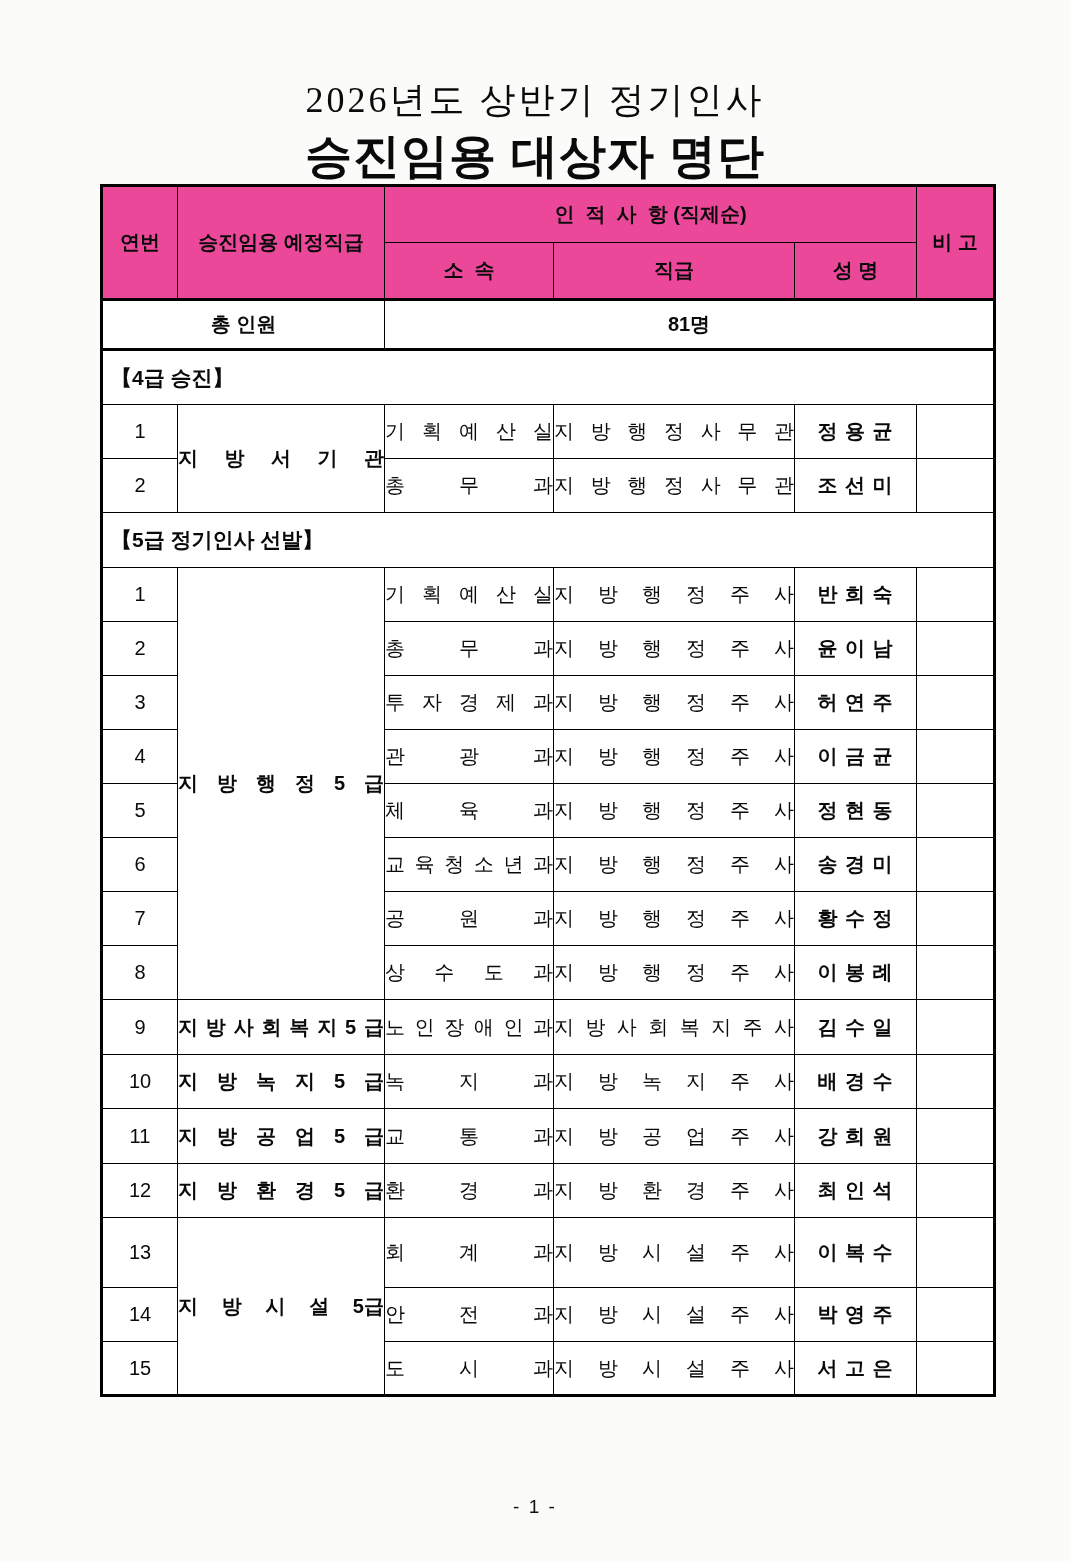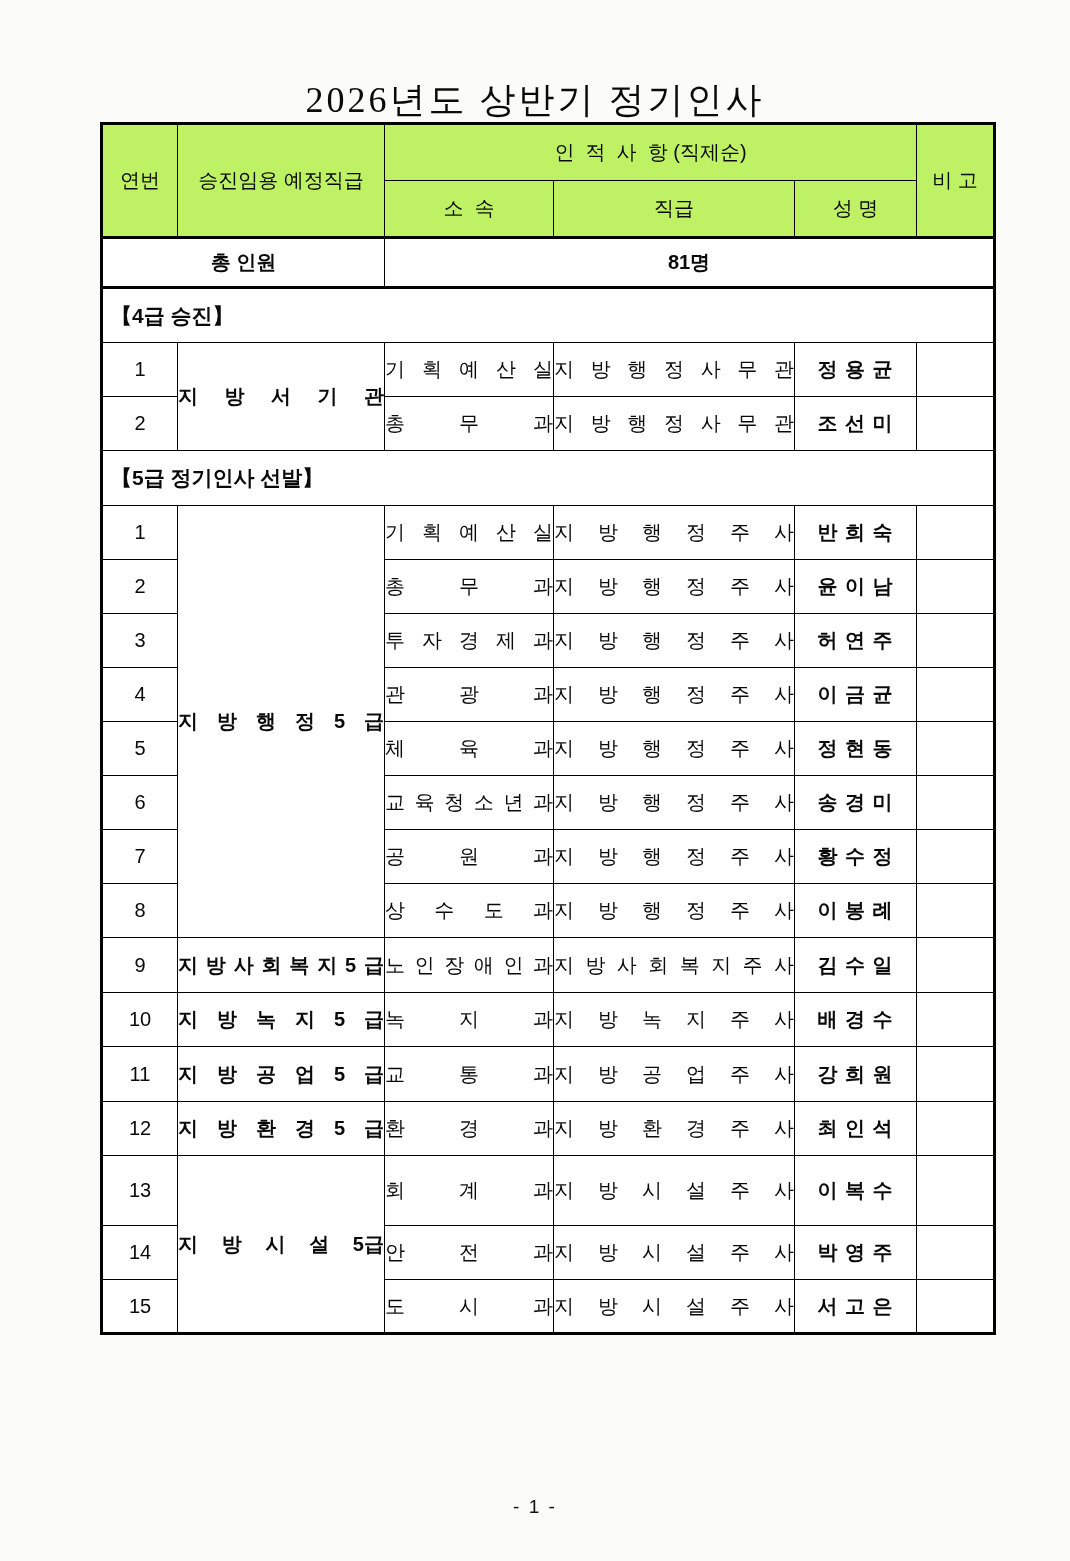--- a/index.html
+++ b/index.html
@@ -42,22 +42,22 @@
   .roster col.c-name{width:122px;}
   .roster col.c-rem{width:78px;}
   .roster th,.roster td{
     border:1px solid #000;
     font-size:20px;
     vertical-align:middle;
     padding:0;
     overflow:hidden;
   }
   .roster th{
-    background:#bef264;
-    font-weight:normal;
+    background:#ec4899;
+    font-weight:bold;
     text-align:center;
     white-space:pre;
   }
   .thickb{border-bottom:3px solid #000 !important;}
   .ctr{text-align:center;white-space:pre;}
   .bold{font-weight:bold;}
   .just{
     text-align:justify;
     text-align-last:justify;
     -moz-text-align-last:justify;
@@ -79,20 +79,21 @@
     letter-spacing:2px;
     color:#111;
   }
 </style>
 </head>
 <body>
 
 <div class="doc">
 
   <div class="title-serif">2026년도 상반기 정기인사</div>
+  <div class="title-main">승진임용 대상자 명단</div>
 
 
   <table class="roster">
     <colgroup>
       <col class="c-no">
         <col class="c-grade">
         <col class="c-dept">
         <col class="c-rank">
         <col class="c-name">
         <col class="c-rem">

